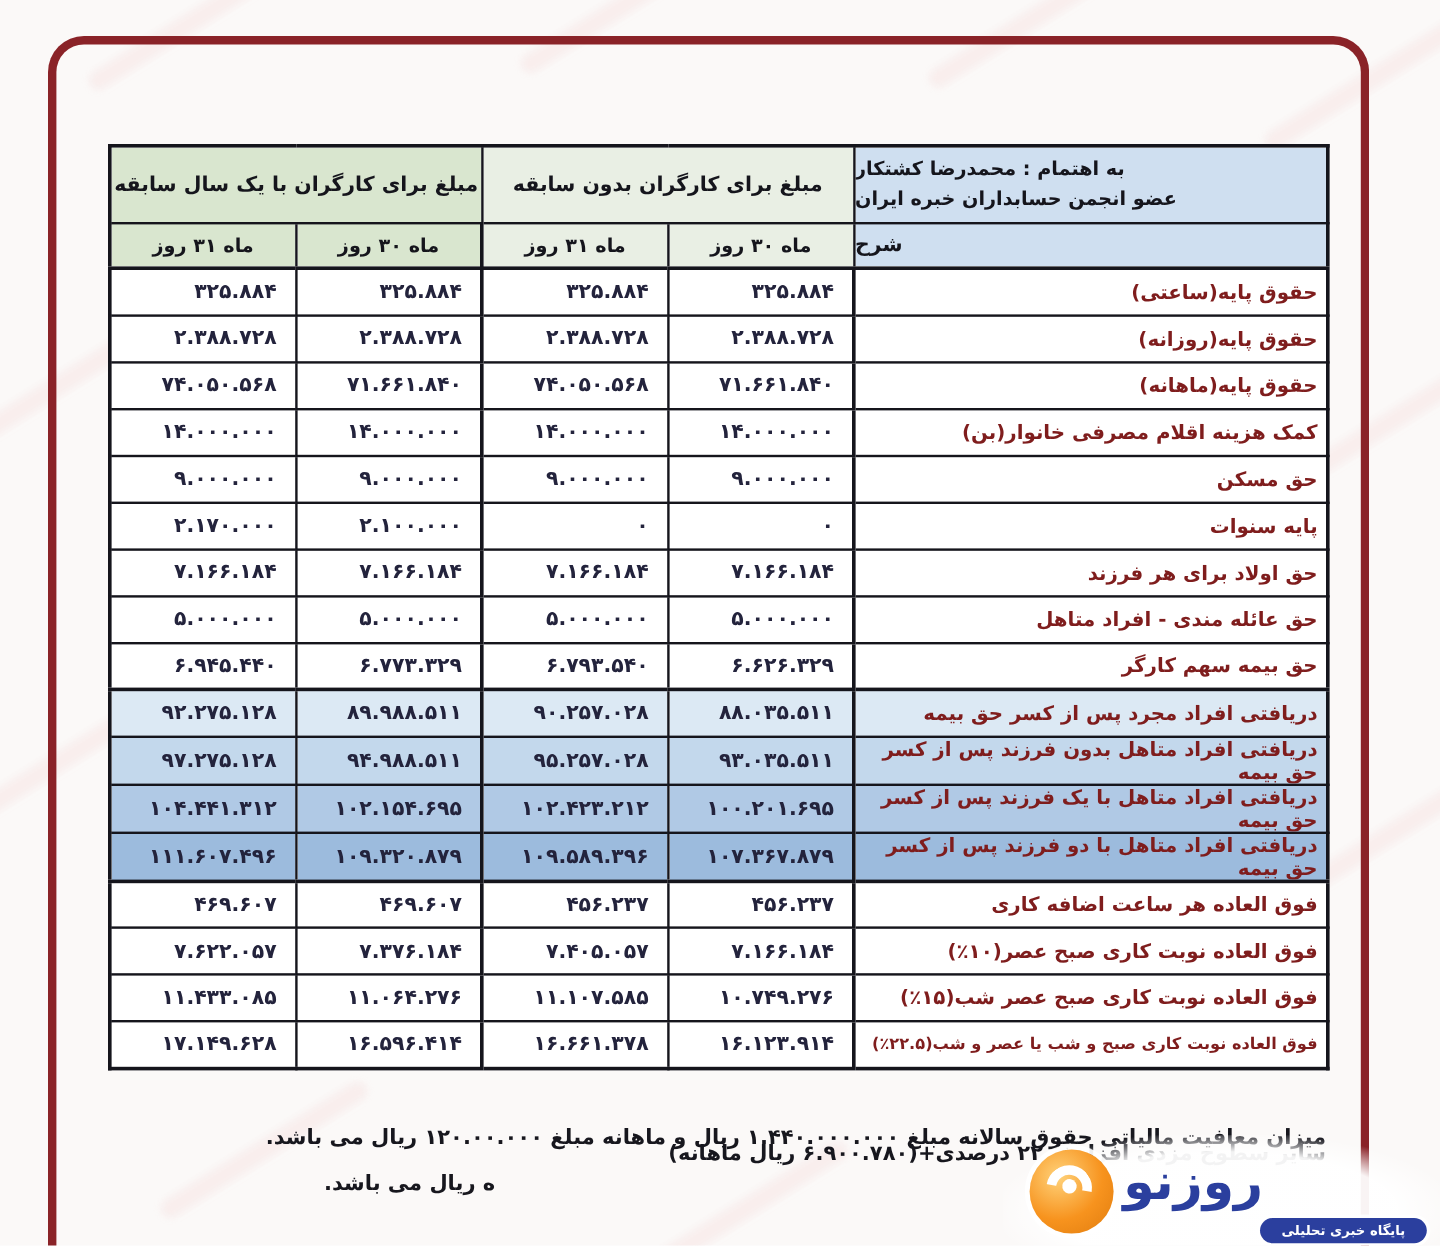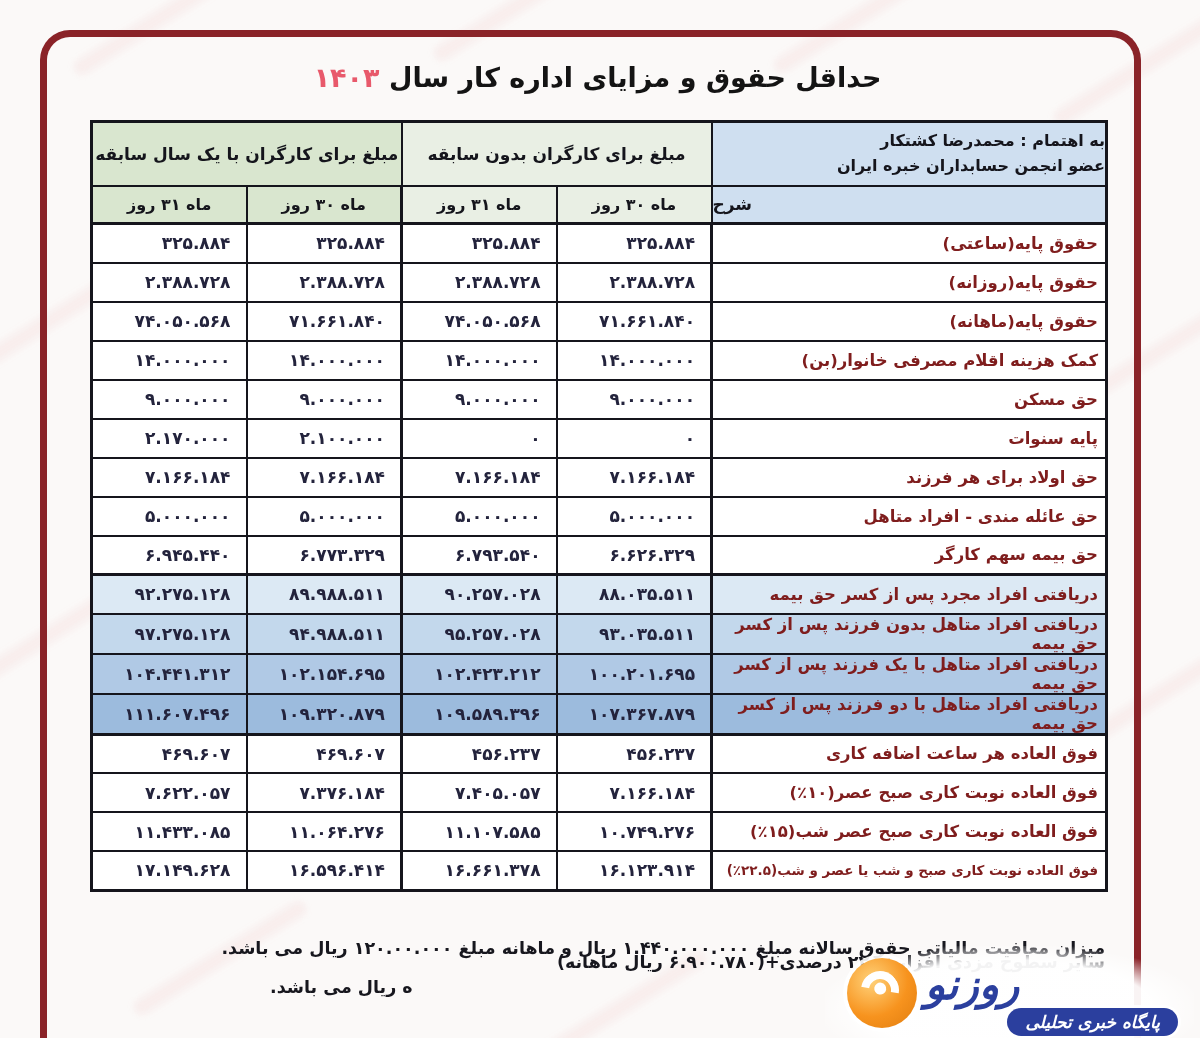--- a/index.html
+++ b/index.html
@@ -33,22 +33,22 @@
   table.salary-table{
     position:absolute;top:120px;left:90px;width:1015px;
     border-collapse:collapse;table-layout:fixed;
     border:3px solid var(--ink);direction:rtl;background:#fff;
   }
   .salary-table th,.salary-table td{
     border:2px solid var(--ink);font-weight:bold;overflow:hidden;
   }
   col.c-desc{width:395px;} col.c-num{width:155px;}
   
-  .credit{background:var(--header_blue);height:64px;text-align:right;
-          border-left-width:3px;line-height:1.55;padding-left:44px;}
+  .credit{background:var(--header_blue);height:64px;text-align:left;
+          border-left-width:3px;line-height:1.55;}
   .credit .l1{font-size:16px;}
   .credit .l2{font-size:16px;}
   .grp{height:64px;text-align:center;font-size:17px;}
   .grp-no{background:var(--green_light);border-left-width:3px;}
   .grp-yr{background:var(--green_dark);}
   .desc-h{background:var(--header_blue);height:38px;text-align:left;
           font-size:17px;border-left-width:3px;}
   .mon{height:38px;text-align:center;font-size:16px;}
   .mon.bg-no{background:var(--green_light);}
   .mon.bg-yr{background:var(--green_dark);}
@@ -67,58 +67,54 @@
   .salary-table tbody tr.tint-4 td{background:var(--tint4);}
   .salary-table tbody tr.sep-top td{border-top-width:3px;}
   .salary-table tbody tr:last-child td.label-cell{font-size:13.5px;}
   
   .f-line{position:absolute;right:95px;text-align:right;font-size:17.5px;
           font-weight:bold;color:#17171e;direction:rtl;}
   .f1{top:952px;}
   .f2{top:938px;}
   .f3{top:977px;right:auto;left:270px;}
   
-  .logo{position:absolute;right:18px;bottom:0;width:345px;height:80px;font-style:italic;}
+  .logo{position:absolute;right:7px;bottom:0;width:345px;height:80px;}
   .logo-glow{position:absolute;inset:-12px;background:
      radial-gradient(ellipse at 50% 60%, rgba(255,255,255,.95) 55%, rgba(255,255,255,0) 75%);}
   .logo-circle{position:absolute;left:10px;top:0;width:70px;height:70px;border-radius:50%;
      background:radial-gradient(circle at 35% 32%, #ffd27a 0%, var(--logo_orange) 55%, #e07c0e 100%);
      box-shadow:0 0 0 4px rgba(255,255,255,.9);}
   .swirl{position:absolute;left:14px;top:13px;width:38px;height:38px;border-radius:50%;
      border:8px solid transparent;border-top-color:#fff;border-right-color:#fff;
      transform:rotate(-35deg);}
   .swirl::after{content:"";position:absolute;left:6px;top:4px;width:12px;height:12px;
      border-radius:50%;background:#fff;}
   .logo-text{position:absolute;left:88px;top:2px;font-size:42px;font-weight:800;
      color:var(--logo_blue);direction:rtl;text-shadow:1px 1px 0 rgba(255,255,255,.8);}
   .logo-banner{position:absolute;right:4px;bottom:2px;background:var(--logo_blue);
-     color:#fff;font-size:17px;font-weight:bold;padding:4px 18px;border-radius:16px;
+     color:#fff;font-size:11px;font-weight:bold;padding:4px 18px;border-radius:16px;
      direction:rtl;box-shadow:0 0 0 3px rgba(255,255,255,.85);}
 </style>
 </head>
 <body>
 
 <div class="wm" style="left:60px;top:10px"></div>
 <div class="wm" style="left:420px;top:-4px"></div>
 <div class="wm" style="left:760px;top:8px"></div>
 <div class="wm" style="left:1040px;top:60px"></div>
 <div class="wm" style="left:-30px;top:300px"></div>
 <div class="wm" style="left:1080px;top:330px"></div>
 <div class="wm" style="left:-40px;top:620px"></div>
 <div class="wm" style="left:1070px;top:680px"></div>
 <div class="wm" style="left:120px;top:950px"></div>
 <div class="wm" style="left:520px;top:1000px"></div>
 
 <div class="frame"></div>
 
 <div class="page">
-  <h1 class="title">
-    <span>حداقل حقوق و مزایای اداره کار سال</span>
-    <span class="year">۱۴۰۳</span>
-  </h1>
 
   <table class="salary-table">
     <colgroup>
       <col class="c-desc">
         <col class="c-num">
         <col class="c-num">
         <col class="c-num">
         <col class="c-num">
     </colgroup>
     <thead>

